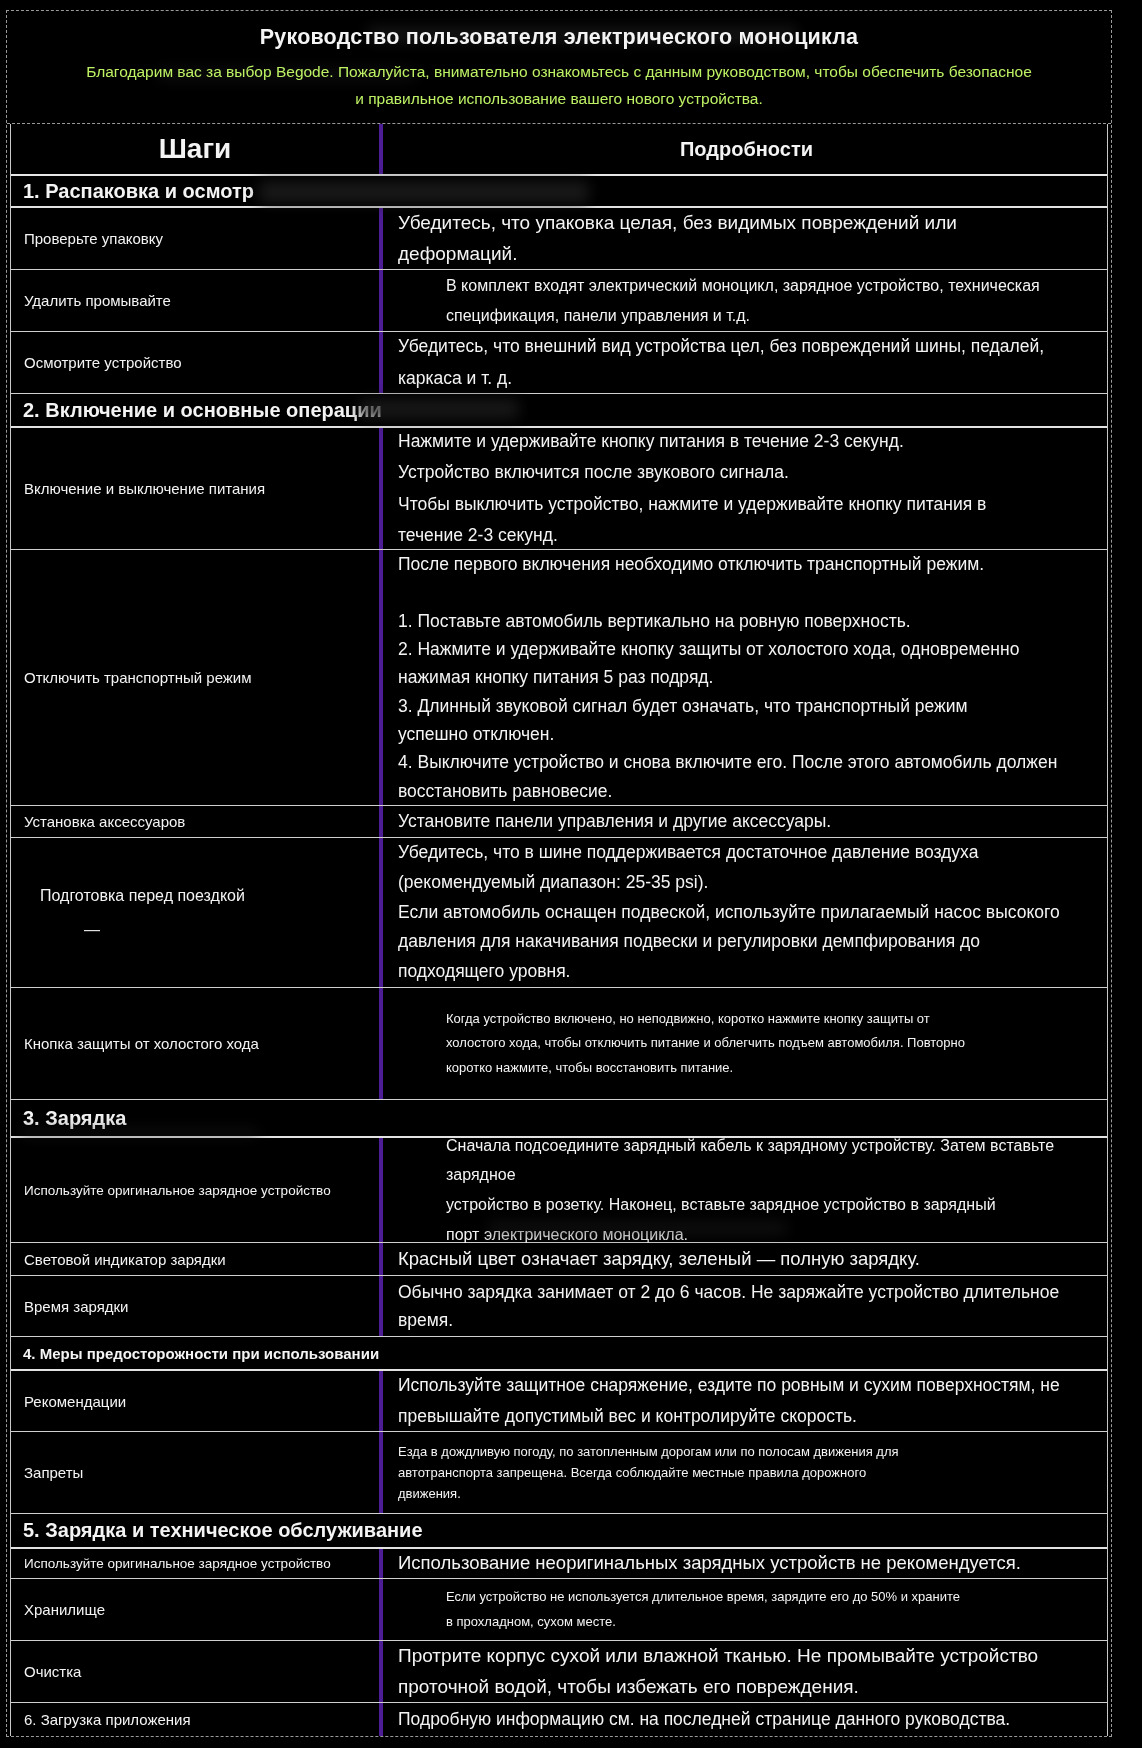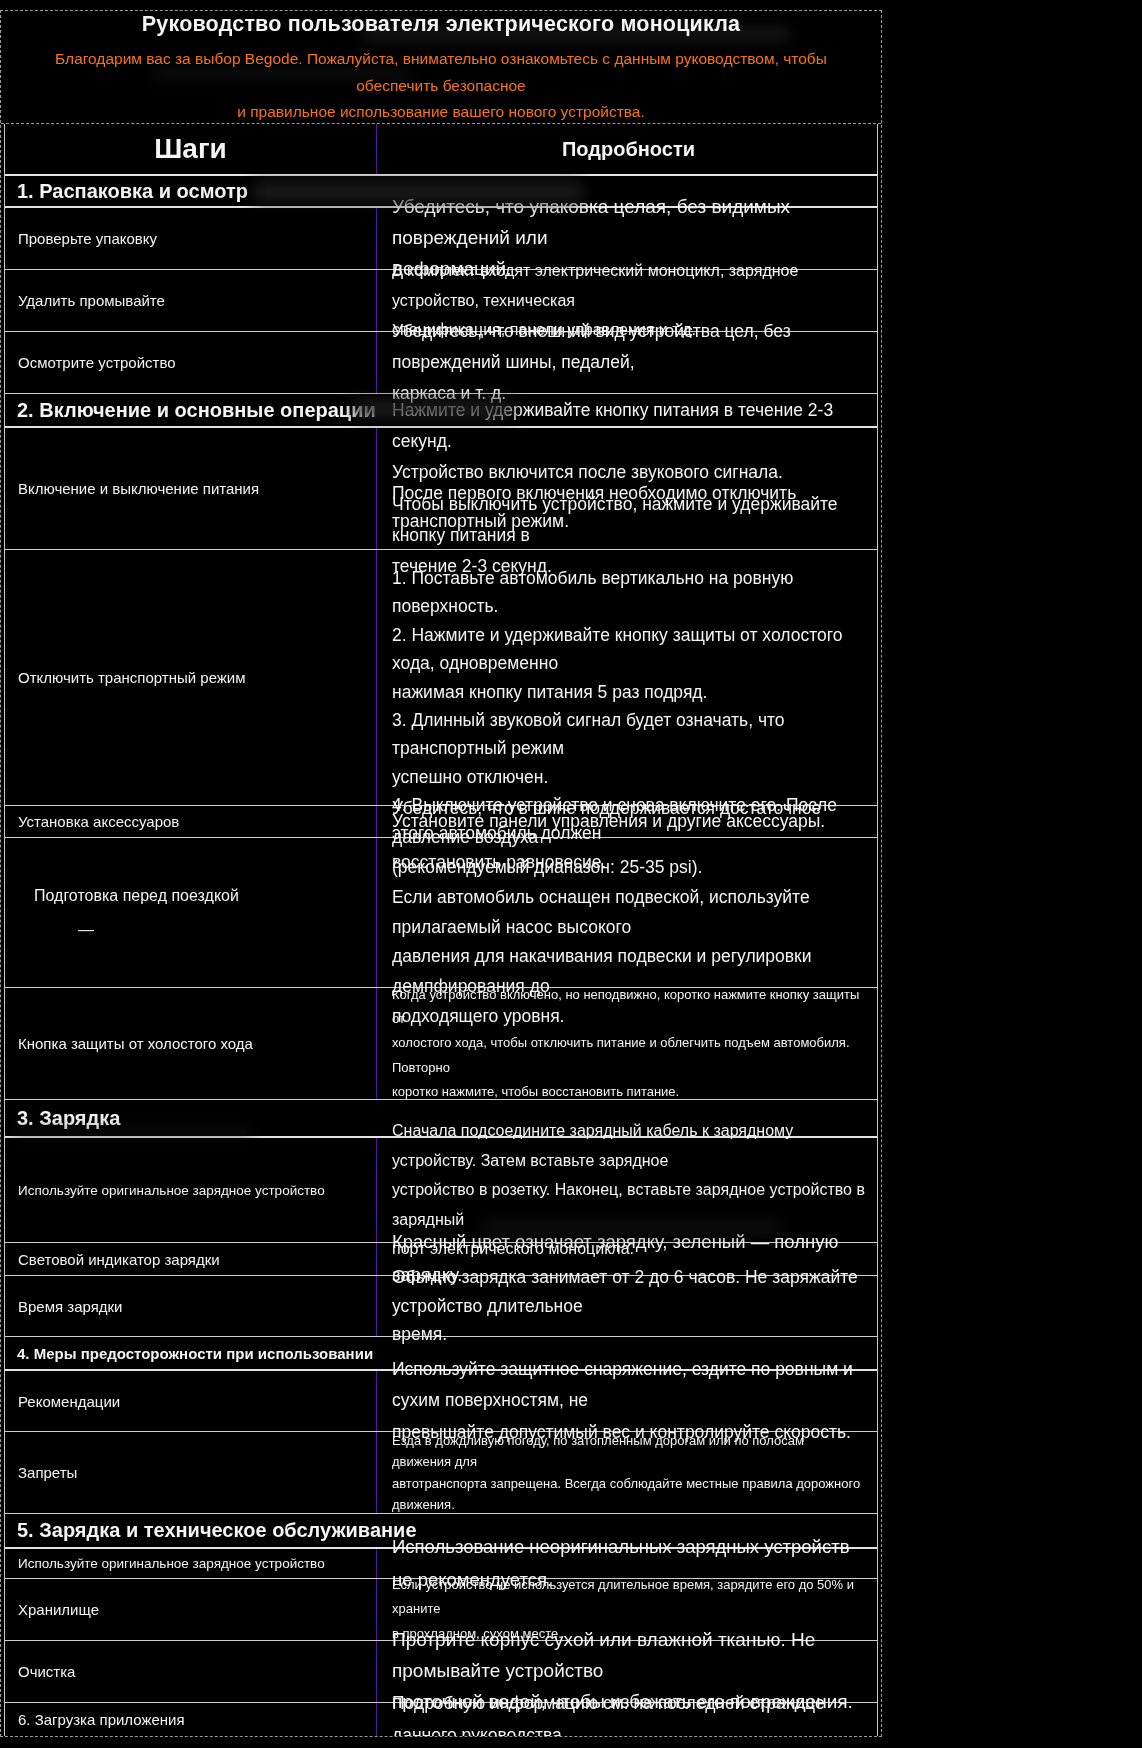--- a/index.html
+++ b/index.html
@@ -4,41 +4,41 @@
 <style>
   * { margin:0; padding:0; box-sizing:border-box; }
   html, body { background:#000; }
   body {
     width:1142px; height:1748px; position:relative;
     font-family:"Liberation Sans", sans-serif;
     color:#f4f4f4;
     overflow:hidden;
   }
   .page {
-    position:absolute; left:0; top:10px;
-    width:882px; height:1727px;
+    position:absolute; left:6px; top:10px;
+    width:1106px; height:1727px;
     border:1px dashed #9a9a9a;
     overflow:hidden;
   }
   
   .titleblock {
     height:113px;
     border-bottom:1px dashed #9a9a9a;
     display:flex; flex-direction:column; align-items:center; justify-content:center;
     text-align:center; padding:4px 46px 0 46px; position:relative;
   }
   .doc-title { font-size:21.5px; font-weight:700; letter-spacing:.2px; margin-bottom:9px; }
-  .doc-subtitle { font-size:15.5px; line-height:1.72; white-space:pre-line; color:#f97316; }
+  .doc-subtitle { font-size:15.5px; line-height:1.72; white-space:pre-line; color:#bef264; }
   
   .tbl { border-left:1px solid #c9c9c9; border-right:1px solid #c9c9c9; margin:0 3px; }
   .trow { display:flex; border-bottom:1px solid #cfcfcf; }
   .thead { border-bottom:2px solid #e6e6e6; }
   .cell-step {
     width:372px; flex:none;
-    border-right:1px solid #4c1d95;
+    border-right:4px solid #4c1d95;
     display:flex; align-items:center;
     padding:3px 10px 3px 13px;
   }
   .cell-detail {
     flex:1 1 auto;
     display:flex; align-items:center;
     padding:3px 12px 3px 15px;
   }
   .txt { white-space:pre-line; line-height:1.78; }
   .hd-steps { font-size:28px; font-weight:700; justify-content:center; padding:0; }
@@ -52,21 +52,21 @@
   .sec-sm { font-size:15px; }
   
   .step { font-size:15px; }
   .ssm  { font-size:15px; }
   .sxs  { font-size:13.5px; }
   .smd  { font-size:16px;margin-left:16px; }
   .sbold{ font-weight:400; }
   
   .f16 { font-size:16px; }  .f165 { font-size:13px; }
   .f17 { font-size:17.5px; } .f18 { font-size:18.5px; } .f19 { font-size:19px; }
-  .tight { line-height:1.62; } .loose { line-height:1.85; } .mid { line-height:1.7; }
+  .tight { line-height:1.62; } .loose { line-height:1.85;margin-left:48px; } .mid { line-height:1.7; }
   
   .col-step { flex-direction:column; align-items:flex-start; justify-content:center; }
   .dash { display:block; margin:16px 0 0 60px; color:#e8e8e8; font-size:16px; }
   
   .smudge { position:absolute; background:#1d1d1d; filter:blur(7px); border-radius:5px; pointer-events:none; }
 </style>
 </head>
 <body>
 
 <div class="page">

